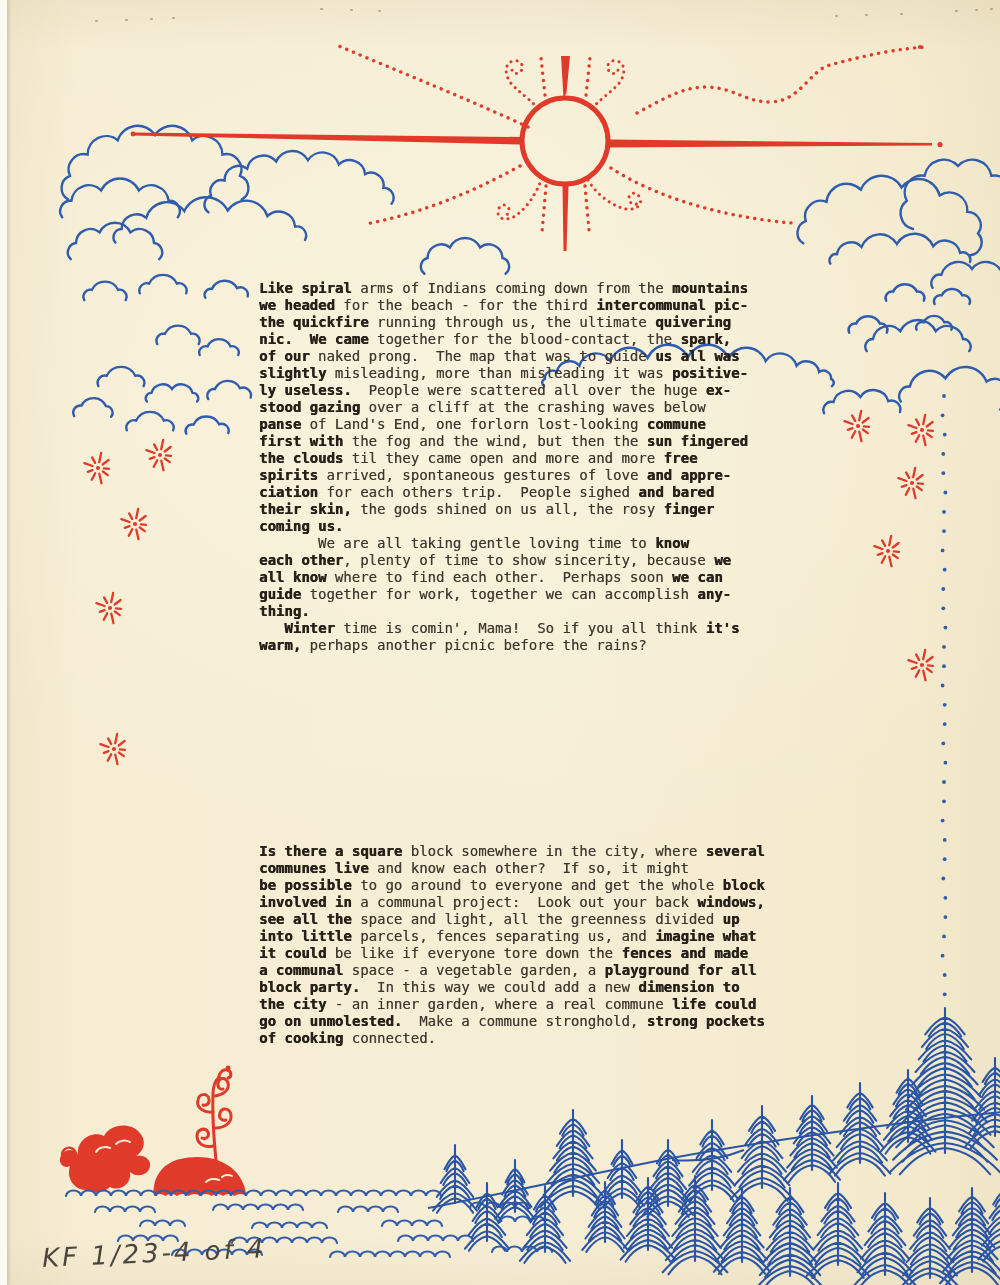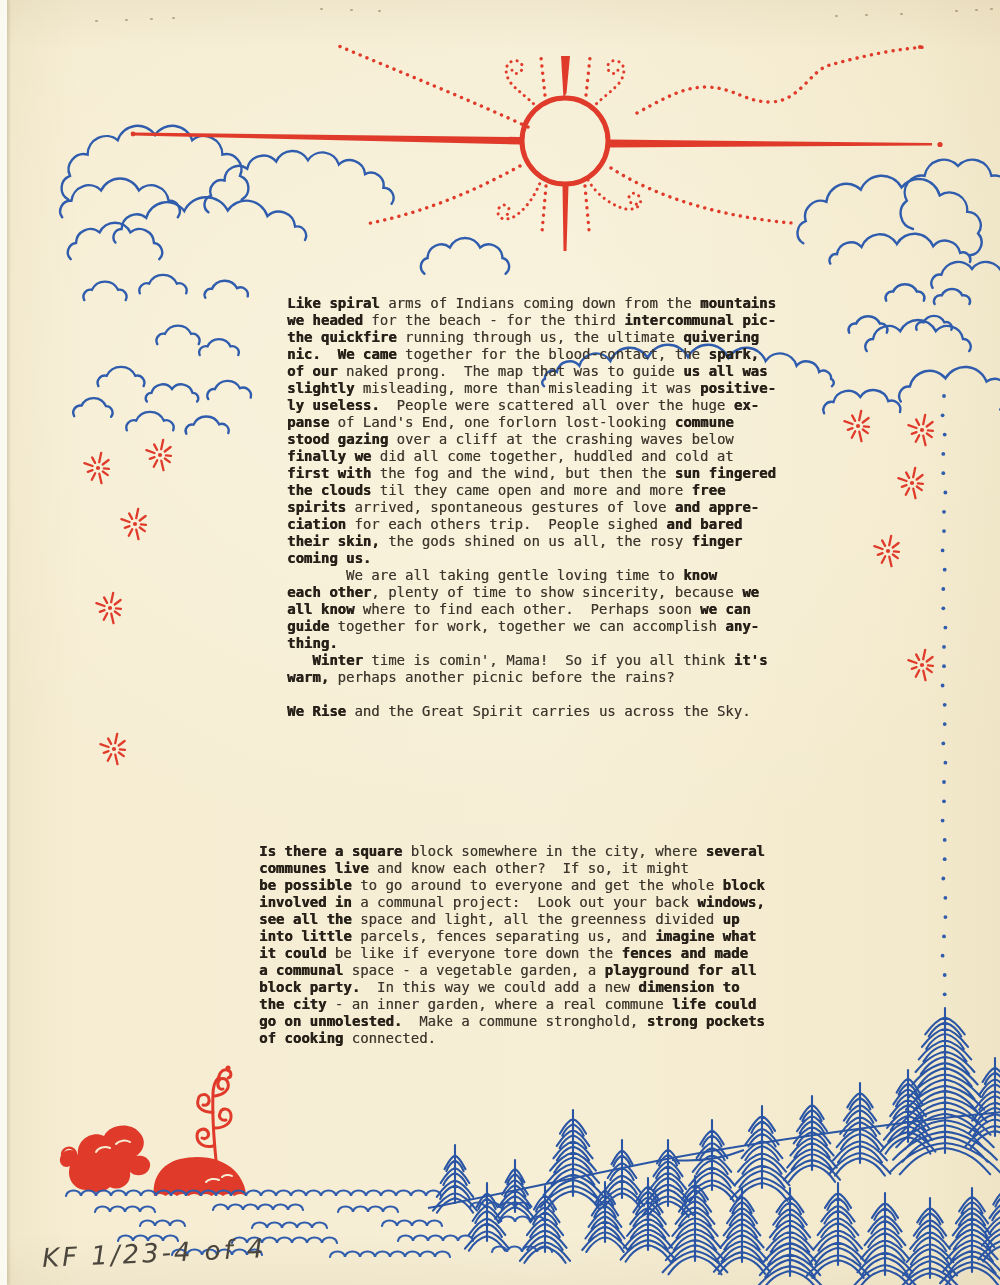--- a/index.html
+++ b/index.html
@@ -24,21 +24,21 @@
   .scan-edge{position:absolute;left:0;top:0;width:7px;height:100%;background:#fafaf0;box-shadow:2px 0 3px rgba(90,70,40,.18);}
   .art{position:absolute;left:0;top:0;}
   .typed{
     position:absolute;left:259px;width:516px;
     font-family:"DejaVu Sans Mono","Liberation Mono",monospace;
     font-size:14px;color:var(--ink);
     text-shadow:.3px 0 rgba(60,50,40,.55);
   }
   .tline{height:17px;line-height:17px;white-space:pre;}
   .typed .b{font-weight:700;color:#282119;text-shadow:.5px 0 #282119;}
-  .typed-picnic{top:295px;margin-left:28px;}
+  .typed-picnic{top:280px;}
   .typed-block{top:843px;}
   .handnote{
     position:absolute;left:42px;top:1243px;
     font-family:"DejaVu Sans",sans-serif;font-style:italic;
     font-size:26px;color:#4b463d;letter-spacing:3px;
     transform:rotate(-2.5deg);transform-origin:left center;
   }
 </style>
 </head>
 <body>
@@ -241,38 +241,36 @@
 </svg>
 
 <div class="typed typed-picnic">
     <div class="tline"><span class="b">Like spiral</span><span> arms of Indians coming down from the </span><span class="b">mountains</span></div>
     <div class="tline"><span class="b">we headed</span><span> for the beach - for the third </span><span class="b">intercommunal pic-</span></div>
     <div class="tline"><span class="b">the quickfire</span><span> running through us, the ultimate </span><span class="b">quivering</span></div>
     <div class="tline"><span class="b">nic.  We came</span><span> together for the blood-contact, the </span><span class="b">spark,</span></div>
     <div class="tline"><span class="b">of our</span><span> naked prong.  The map that was to guide </span><span class="b">us all was</span></div>
     <div class="tline"><span class="b">slightly</span><span> misleading, more than misleading it was </span><span class="b">positive-</span></div>
     <div class="tline"><span class="b">ly useless.</span><span>  People were scattered all over the huge </span><span class="b">ex-</span></div>
+    <div class="tline"><span class="b">stood gazing</span><span> over a cliff at the crashing waves below</span></div>
     <div class="tline"><span class="b">panse</span><span> of Land's End, one forlorn lost-looking </span><span class="b">commune</span></div>
-    <div class="tline"><span class="b">stood gazing</span><span> over a cliff at the crashing waves below</span></div>
-    <div class="tline"><span class="b">finally we</span><span> did all come together, huddled and cold at</span></div>
     <div class="tline"><span class="b">first with</span><span> the fog and the wind, but then the </span><span class="b">sun fingered</span></div>
     <div class="tline"><span class="b">the clouds</span><span> til they came open and more and more </span><span class="b">free</span></div>
     <div class="tline"><span class="b">spirits</span><span> arrived, spontaneous gestures of love </span><span class="b">and appre-</span></div>
     <div class="tline"><span class="b">ciation</span><span> for each others trip.  People sighed </span><span class="b">and bared</span></div>
     <div class="tline"><span class="b">their skin,</span><span> the gods shined on us all, the rosy </span><span class="b">finger</span></div>
     <div class="tline"><span class="b">coming us.</span></div>
     <div class="tline"><span>       We are all taking gentle loving time to </span><span class="b">know</span></div>
     <div class="tline"><span class="b">each other</span><span>, plenty of time to show sincerity, because </span><span class="b">we</span></div>
     <div class="tline"><span class="b">all know</span><span> where to find each other.  Perhaps soon </span><span class="b">we can</span></div>
     <div class="tline"><span class="b">guide</span><span> together for work, together we can accomplish </span><span class="b">any-</span></div>
     <div class="tline"><span class="b">thing.</span></div>
     <div class="tline"><span class="b">   Winter</span><span> time is comin', Mama!  So if you all think </span><span class="b">it's</span></div>
     <div class="tline"><span class="b">warm,</span><span> perhaps another picnic before the rains?</span></div>
     <div class="tline"></div>
-    <div class="tline"><span class="b">We Rise</span><span> and the Great Spirit carries us across the Sky.</span></div>
   </div>
 <div class="typed typed-block">
     <div class="tline"><span class="b">Is there a square</span><span> block somewhere in the city, where </span><span class="b">several</span></div>
     <div class="tline"><span class="b">communes live</span><span> and know each other?  If so, it might</span></div>
     <div class="tline"><span class="b">be possible</span><span> to go around to everyone and get the whole </span><span class="b">block</span></div>
     <div class="tline"><span class="b">involved in</span><span> a communal project:  Look out your back </span><span class="b">windows,</span></div>
     <div class="tline"><span class="b">see all the</span><span> space and light, all the greenness divided </span><span class="b">up</span></div>
     <div class="tline"><span class="b">into little</span><span> parcels, fences separating us, and </span><span class="b">imagine what</span></div>
     <div class="tline"><span class="b">it could</span><span> be like if everyone tore down the </span><span class="b">fences and made</span></div>
     <div class="tline"><span class="b">a communal</span><span> space - a vegetable garden, a </span><span class="b">playground for all</span></div>

